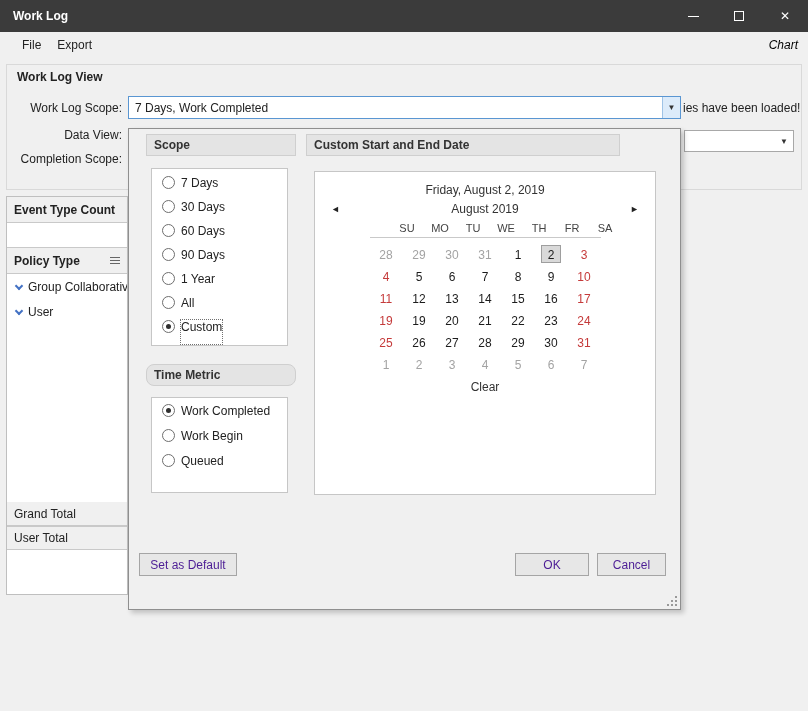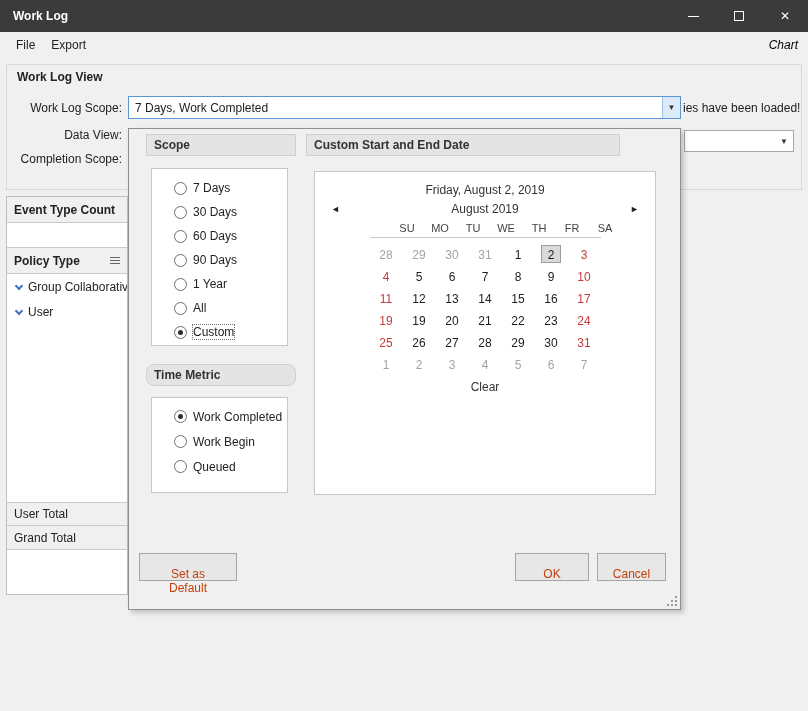--- a/index.html
+++ b/index.html
@@ -13,21 +13,21 @@
               background: #3b3b3b; display: flex; align-items: center; }
   .title { color: #fff; font-weight: bold; margin-left: 13px; }
   .win-controls { margin-left: auto; display: flex; height: 100%; }
   .win-btn { width: 46px; display: flex; align-items: center; justify-content: center; }
   .ico-min { width: 11px; height: 1px; background: #fff; display: block; }
   .ico-max { width: 10px; height: 10px; border: 1px solid #fff; display: block; }
   .ico-close { color: #fff; font-size: 12px; line-height: 1; }
 
   
   .menubar { position: absolute; left: 0; top: 32px; width: 808px; height: 26px;
-             display: flex; align-items: center; padding: 0 8px 0 8px; }
+             display: flex; align-items: center; padding: 0 8px 0 14px; }
   .menu-item { padding: 0 8px; }
   .menu-chart { margin-left: auto; color: #000000; padding-right: 2px; font-style: italic; }
 
   
   .wlv-group { position: absolute; left: 6px; top: 64px; width: 796px; height: 126px;
                border: 1px solid #d9d9d9; }
   .wlv-title { position: absolute; left: 10px; top: 5px; font-weight: bold; }
   .form-label { position: absolute; left: 0; width: 122px; text-align: right;
                 height: 14px; line-height: 14px; white-space: nowrap; }
   #lbl-scope { top: 101px; } #lbl-dataview { top: 128px; } #lbl-completion { top: 152px; }
@@ -66,21 +66,21 @@
   .popup { position: absolute; left: 128px; top: 128px; width: 553px; height: 482px;
            background: #f0f0f0; border: 1px solid #8f8f8f; box-shadow: 3px 3px 5px rgba(0,0,0,0.2); }
   .grp-header { position: absolute; height: 22px; line-height: 20px; background: #e4e4e4;
                 border: 1px solid #cfcfcf; padding-left: 7px; font-weight: bold; color: #333; }
   #scope-header { left: 17px; top: 5px; width: 150px; }
   #time-header { left: 17px; top: 235px; width: 150px; border-radius: 8px; }
   #custom-header { left: 177px; top: 5px; width: 314px; }
   .grp-content { position: absolute; background: #fff; border: 1px solid #c6c6c6; }
   #scope-content { left: 22px; top: 39px; width: 137px; height: 178px; padding-top: 7px; }
   #time-content { left: 22px; top: 268px; width: 137px; height: 96px; padding-top: 6px; }
-  .radio-row { display: flex; align-items: center; height: 24px; padding-left: 22px; }
+  .radio-row { display: flex; height: 24px; padding-left: 10px; }
   #time-content .radio-row { height: 25px; }
   .radio { width: 13px; height: 13px; border: 1px solid #6e6e6e; border-radius: 50%;
            background: #fff; position: relative; flex: none; margin-right: 6px; }
   .radio.checked::after { content: ""; position: absolute; left: 3px; top: 3px; width: 5px;
                           height: 5px; border-radius: 50%; background: #2f2f2f; }
   .radio-label { white-space: nowrap; }
   .radio-label.focus { outline: 1px dotted #707070; }
 
   
   .calendar { position: absolute; left: 185px; top: 42px; width: 342px; height: 324px;
@@ -99,21 +99,21 @@
   .daynum { min-width: 20px; text-align: center; height: 18px; line-height: 18px;
             border: 1px solid transparent; padding: 0 1px; }
   .st-out { color: #a3a3a3; }
   .st-normal { color: #1c1c1c; }
   .st-weekend { color: #c53a3a; }
   .st-selected { color: #1c1c1c; background: #d9d9d9; border-color: #9e9e9e; }
   .cal-clear { text-align: center; margin-top: 5px; color: #333; cursor: default; }
 
   
   .btn { position: absolute; height: 23px; background: #e7e7e7; border: 1px solid #a5a5a5;
-         font-family: inherit; font-size: 12px; color: #c2410c; padding: 13px; }
+         font-family: inherit; font-size: 12px; color: #4c1d95; padding: 4px; }
   #btn-default { left: 10px; top: 424px; width: 98px; }
   #btn-ok { left: 386px; top: 424px; width: 74px; }
   #btn-cancel { left: 468px; top: 424px; width: 69px; }
   .grip { position: absolute; right: 3px; bottom: 3px; width: 12px; height: 12px; }
   .grip::after { content: ""; position: absolute; right: 0; bottom: 0; width: 2px; height: 2px;
                  background: #999; box-shadow: -4px 0 0 #999, -8px 0 0 #999, 0 -4px 0 #999,
                  -4px -4px 0 #999, 0 -8px 0 #999; }
 </style>
 </head>
 <body>
@@ -176,25 +176,25 @@
     </div>
     <div class="lp-row lp-tree">
       <span class="chev"></span>
       <span>Group Collaborativ</span>
     </div>
     <div class="lp-row lp-tree">
       <span class="chev"></span>
       <span>User</span>
     </div>
     <div class="lp-fill"></div>
+    <div class="lp-row lp-total">
+      <span>Grand Total</span>
+    </div>
     <div class="lp-row lp-total" id="user-total">
       <span>User Total</span>
-    </div>
-    <div class="lp-row lp-total">
-      <span>Grand Total</span>
     </div>
     <div class="lp-bottom"></div>
   </div>
 
   <div class="popup">
     <div class="grp-header" id="scope-header">
       <span>Scope</span>
     </div>
     <div class="grp-content" id="scope-content">
         <div class="radio-row">

